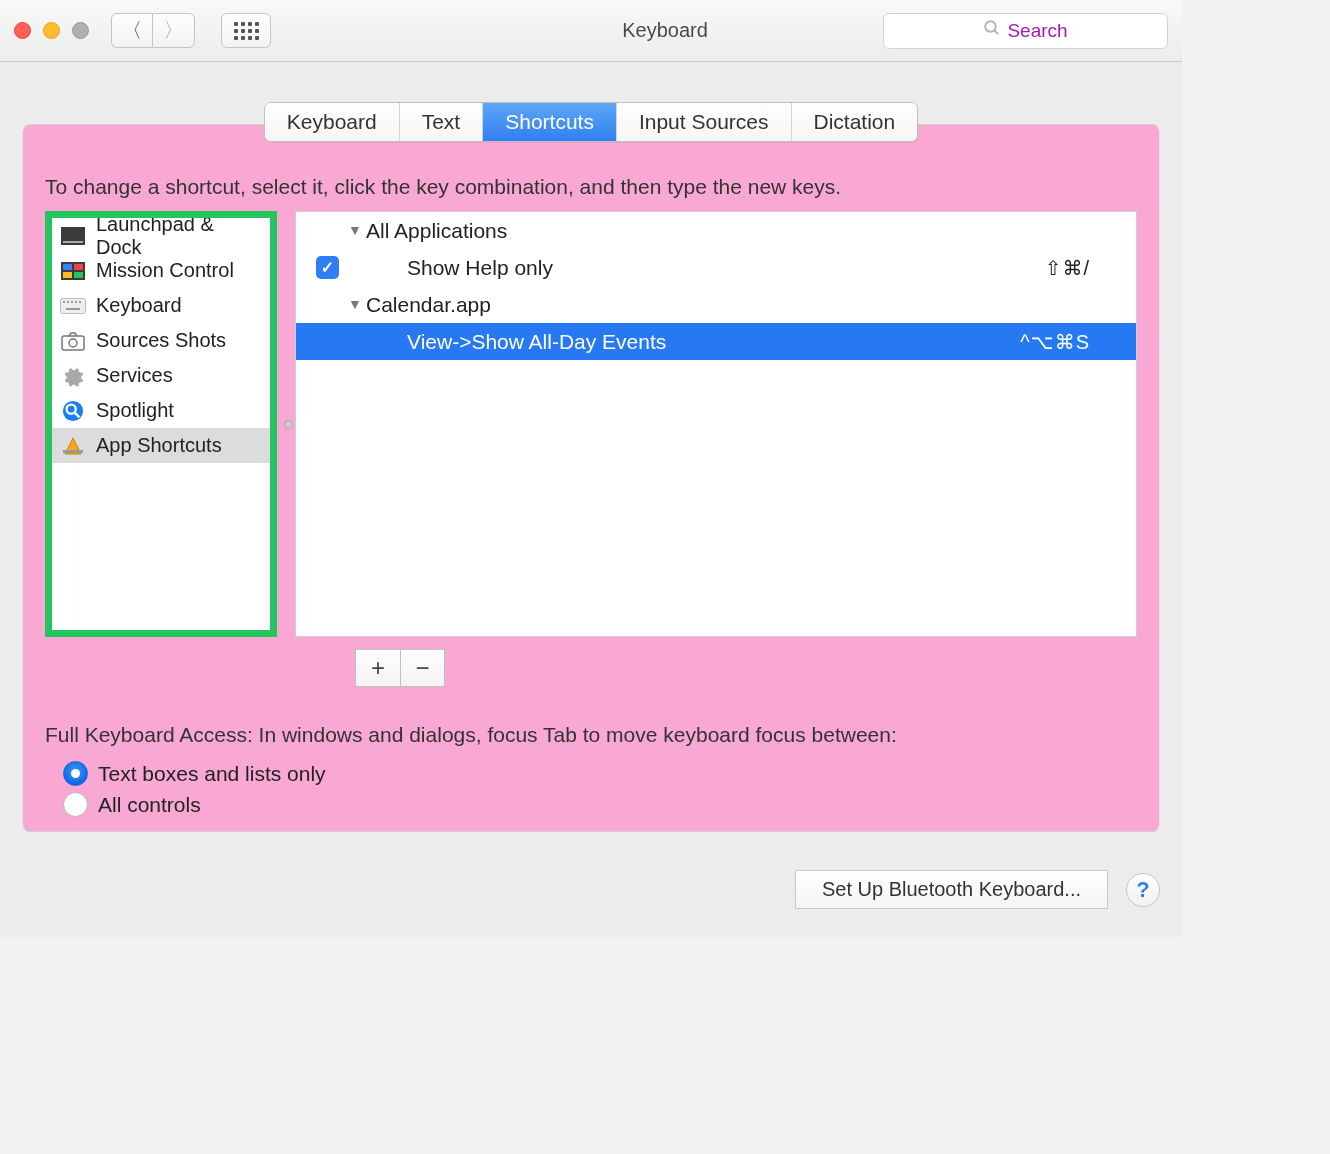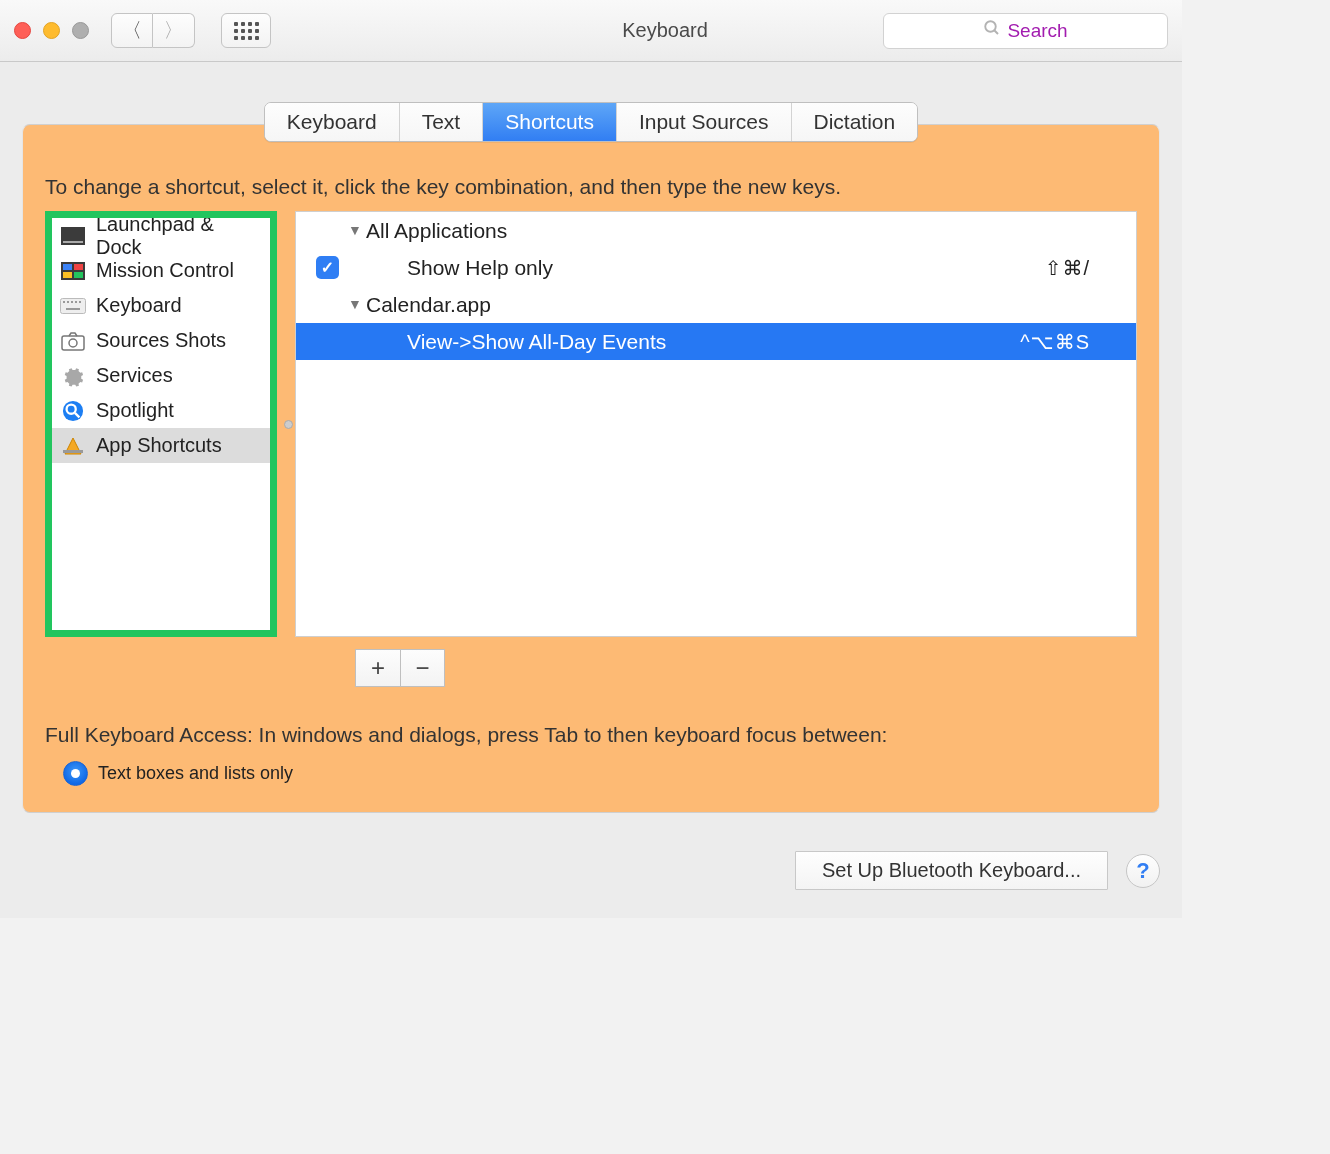--- a/index.html
+++ b/index.html
@@ -94,28 +94,28 @@
   border-right: 1px solid #d3d3d3;
   cursor: default;
   background: linear-gradient(#fdfdfd,#f6f6f6);
 }
 .tab:last-child { border-right: none; }
 .tab.sel {
   background: linear-gradient(#5ea6f7,#317ef3);
   color: #fff;
 }
 .panel {
-  background: #fdba74;
+  background: #f9a8d4;
   border-top: 1px solid #d0d0d0;
   border-bottom: 1px solid #cfcfcf;
   border-left: 1px solid #e5e5e5;
   border-right: 1px solid #e5e5e5;
   border-radius: 8px;
   margin-top: -18px;
-  padding: 50px 22px 20px 22px;
+  padding: 50px 22px 8px 22px;
 }
 .instruction {
   font-size: 21px;
   color: #333;
   margin-bottom: 12px;
 }
 .columns {
   display: flex;
   gap: 18px;
 }
@@ -188,21 +188,21 @@
   border: 1px solid #bfbfbf;
   font-size: 24px;
   display:flex;align-items:center;justify-content:center;
   color:#444;
 }
 .arbtn:first-child{border-right:none;}
 .fka-text { font-size: 21px; color: #333; margin-top: 36px;}
 .radios { margin-top: 14px; margin-left: 18px;}
 .radio-row {
   display:flex; align-items:center; gap:10px;
-  font-size:18px; color:#222; margin-bottom: 6px;
+  font-size:21px; color:#222; margin-bottom: 6px;
 }
 .radio {
   width: 25px; height: 25px;
   border-radius: 50%;
   border: 1px solid #b5b5b5;
   background: #fdfdfd;
   display:flex;align-items:center;justify-content:center;
 }
 .radio.sel {
   background: radial-gradient(circle at 50% 40%, #3d97fa 0%, #1069e6 70%);
@@ -399,27 +399,31 @@
 
       <div class="addremove">
         <div class="arbtn">
           <span>+</span>
         </div>
         <div class="arbtn">
           <span>−</span>
         </div>
       </div>
 
-      <div class="fka-text">Full Keyboard Access: In windows and dialogs, press Tab to then keyboard focus between:</div>
+      <div class="fka-text">Full Keyboard Access: In windows and dialogs, focus Tab to move keyboard focus between:</div>
 
       <div class="radios">
         <div class="radio-row">
           <span class="radio sel"></span>
           <span>Text boxes and lists only</span>
         </div>
+        <div class="radio-row">
+          <span class="radio"></span>
+          <span>All controls</span>
+        </div>
       </div>
 
     </div>
 
   </div>
 
   <div class="footer">
     <div class="bt-btn">Set Up Bluetooth Keyboard...</div>
     <div class="help">
       <span>?</span>

